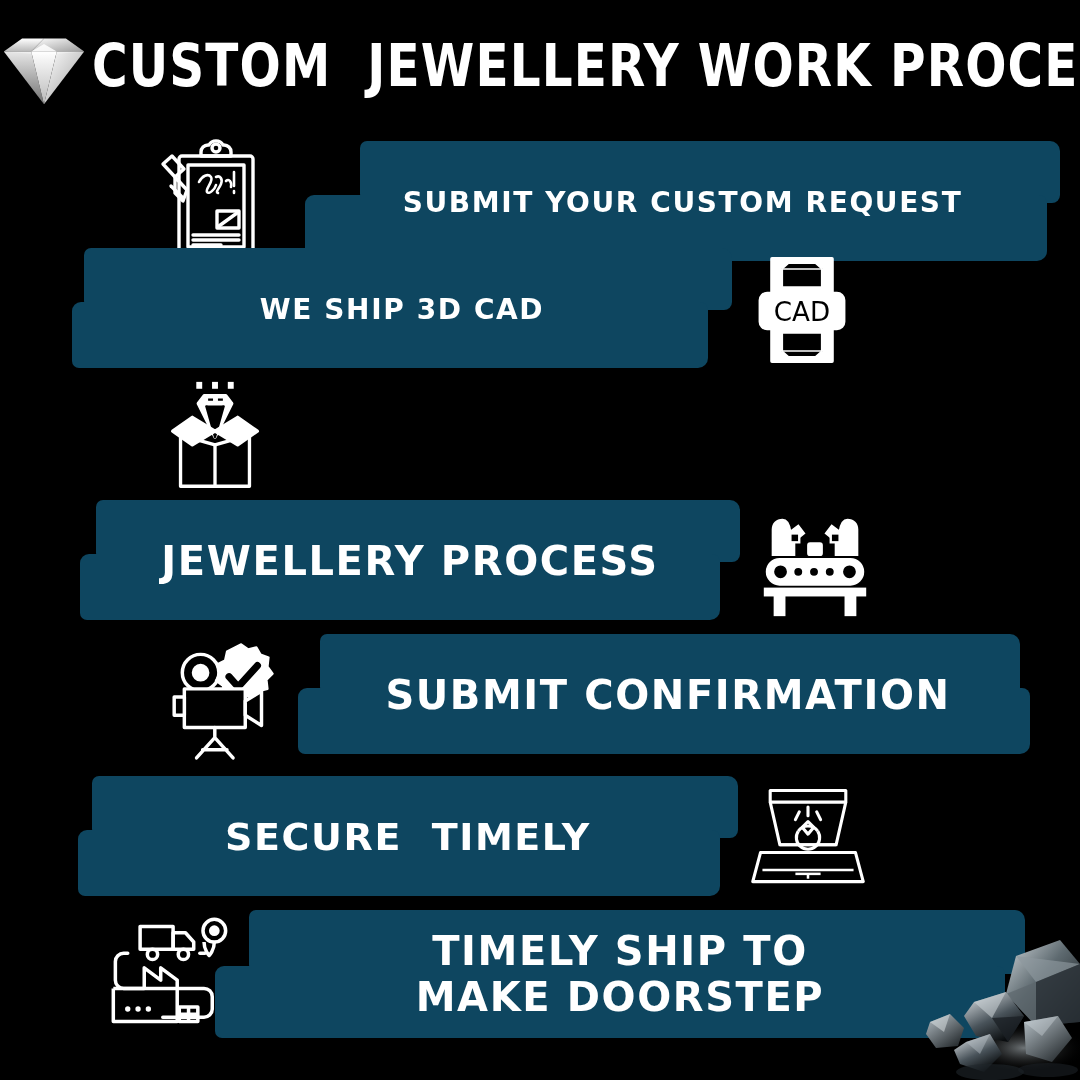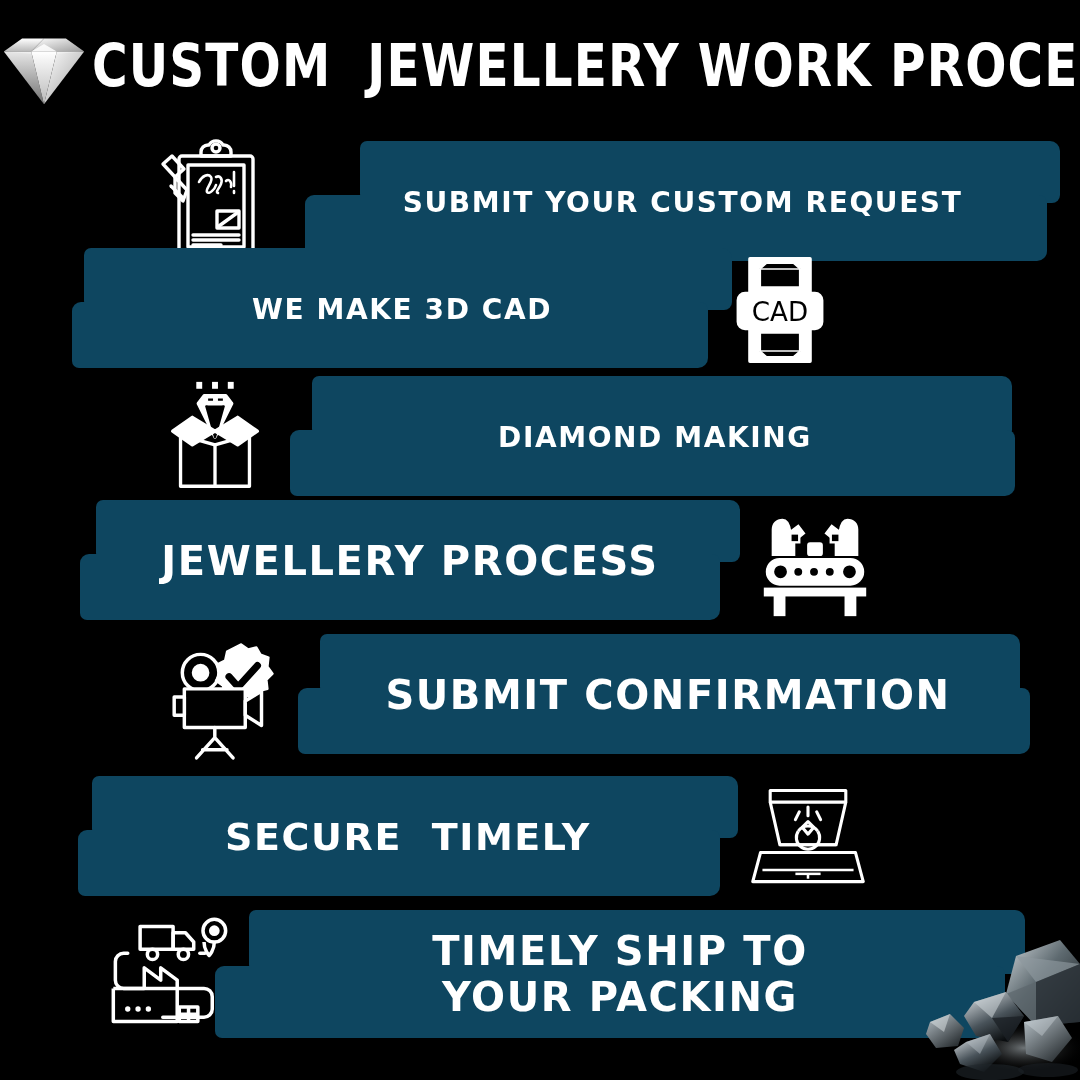--- a/index.html
+++ b/index.html
@@ -108,64 +108,57 @@
     <div class="banner" style="left:305px;width:755px;">
       <div class="band top" style="left:55px;width:700px;"></div>
       <div class="band bot" style="left:0px;width:742px;"></div>
       <div class="label fs-42">
         <span>SUBMIT YOUR CUSTOM REQUEST</span>
       </div>
     </div>
   </div>
 
   <div class="row" style="top:240px;">
-    <div class="icon-box" style="left:700px;">
+    <div class="icon-box" style="left:722px;">
       <svg viewBox="0 0 130 130" width="126" height="126" fill="none" stroke="#fff" stroke-width="3.6" stroke-linejoin="round">
         <rect x="34" y="12" width="62" height="40" fill="#fff" stroke="#fff"></rect>
         <path d="M44 22h42v20H44z" fill="#000" stroke="#fff" stroke-width="3"></path>
         <path d="M44 22l7-6h28l7 6" fill="#000" stroke="#fff" stroke-width="3"></path>
         <rect x="34" y="78" width="62" height="40" fill="#fff" stroke="#fff"></rect>
         <path d="M44 88h42v20H44z" fill="#000" stroke="#fff" stroke-width="3"></path>
         <path d="M44 108l7 6h28l7-6" fill="#000" stroke="#fff" stroke-width="3"></path>
         <rect x="22" y="48" width="86" height="36" rx="7" fill="#fff" stroke="#fff"></rect>
         <text x="65" y="76" font-family="'DejaVu Sans',sans-serif" font-size="27" fill="#000" stroke="none" text-anchor="middle">CAD</text>
       </svg>
     </div>
     <div class="banner" style="left:72px;width:660px;">
       <div class="band top" style="left:12px;width:648px;"></div>
       <div class="band bot" style="left:0px;width:636px;"></div>
       <div class="label fs-42">
-        <span>WE MAKE 3D CAD</span>
+        <span>WE SHIP 3D CAD</span>
       </div>
     </div>
   </div>
 
   <div class="row" style="top:368px;">
     <div class="icon-box" style="left:135px;">
       <svg viewBox="0 0 130 130" width="128" height="128" fill="none" stroke="#fff" stroke-width="3.4" stroke-linejoin="round">
         <rect x="46" y="8" width="6" height="7" fill="#fff" stroke="none"></rect>
         <rect x="62" y="8" width="6" height="7" fill="#fff" stroke="none"></rect>
         <rect x="78" y="8" width="6" height="7" fill="#fff" stroke="none"></rect>
         <path d="M48 30h34l-17 34z" fill="#fff" stroke="#fff"></path>
         <path d="M48 30l6-8h22l6 8" fill="#fff" stroke="#fff"></path>
         <path d="M56 32l9 32 9-32" fill="#000" stroke="#000" stroke-width="2.4"></path>
         <path d="M58 26h5M68 26h5" stroke="#000" stroke-width="2.2"></path>
         <path d="M22 58l20-14 23 14-23 14z" fill="#fff" stroke="#fff"></path>
         <path d="M108 58L88 44 65 58l23 14z" fill="#fff" stroke="#fff"></path>
         <path d="M30 62v52h70V62" stroke="#fff"></path>
         <path d="M65 72v42" stroke="#fff"></path>
         <path d="M30 62l35 10 35-10" stroke="#fff"></path>
       </svg>
-    </div>
-    <div class="banner" style="left:290px;width:730px;">
-      <div class="band top" style="left:22px;width:700px;"></div>
-      <div class="band bot" style="left:0px;width:725px;"></div>
-      <div class="label fs-42">
-        <span>DIAMOND MAKING</span>
-      </div>
     </div>
   </div>
 
   <div class="row" style="top:492px;">
     <div class="icon-box" style="left:735px;">
       <svg viewBox="0 0 130 130" width="128" height="128" fill="#fff" stroke="#fff" stroke-width="2">
         <path d="M32 22c-6 0-10 4-10 10v26h22V44l10-8-6-8-8 6c-1-7-4-12-8-12z"></path>
         <path d="M98 22c6 0 10 4 10 10v26H86V44l-10-8 6-8 8 6c1-7 4-12 8-12z"></path>
         <rect x="58" y="46" width="14" height="12" rx="2"></rect>
         <rect x="40" y="36" width="9" height="9" fill="#000" stroke="#fff" stroke-width="2.4"></rect>
@@ -256,21 +249,21 @@
         <circle cx="44" cy="98" r="2.6" fill="#fff" stroke="none"></circle>
         <rect x="74" y="96" width="18" height="14"></rect>
         <path d="M83 96v14M74 103h18"></path>
       </svg>
     </div>
     <div class="banner" style="left:215px;width:810px;height:150px;">
       <div class="band top" style="left:34px;width:776px;height:64px;top:10px;"></div>
       <div class="band bot" style="left:0px;width:790px;height:72px;top:66px;"></div>
       <div class="label fs-40" style="height:150px;">
         <span>TIMELY SHIP TO</span>
-        <span>YOUR PACKING</span>
+        <span>MAKE DOORSTEP</span>
       </div>
     </div>
   </div>
 
   <div class="gems">
     <svg viewBox="0 0 160 150" width="160" height="150">
       <defs>
         <linearGradient id="g1" x1="0" y1="0" x2="1" y2="1">
           <stop offset="0" stop-color="#cfd6da"></stop>
             <stop offset="0.45" stop-color="#5e6a70"></stop>

